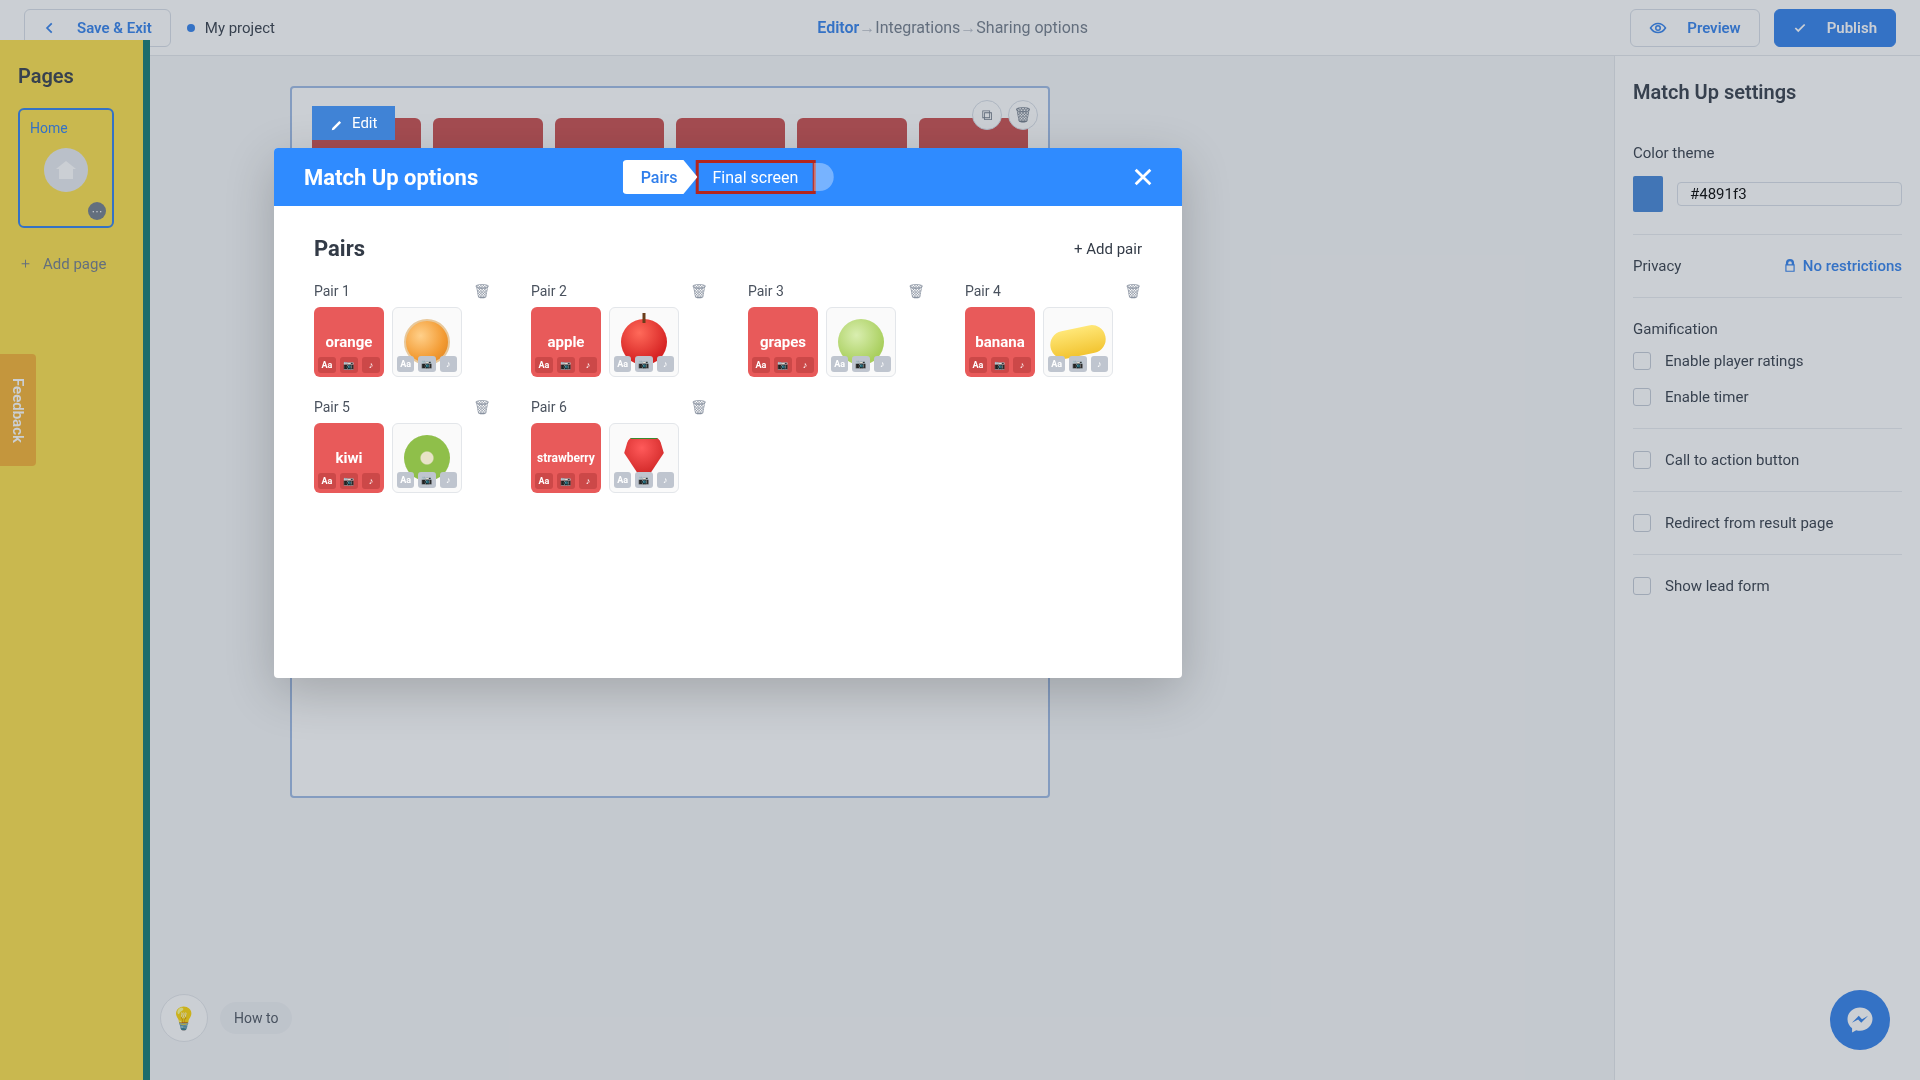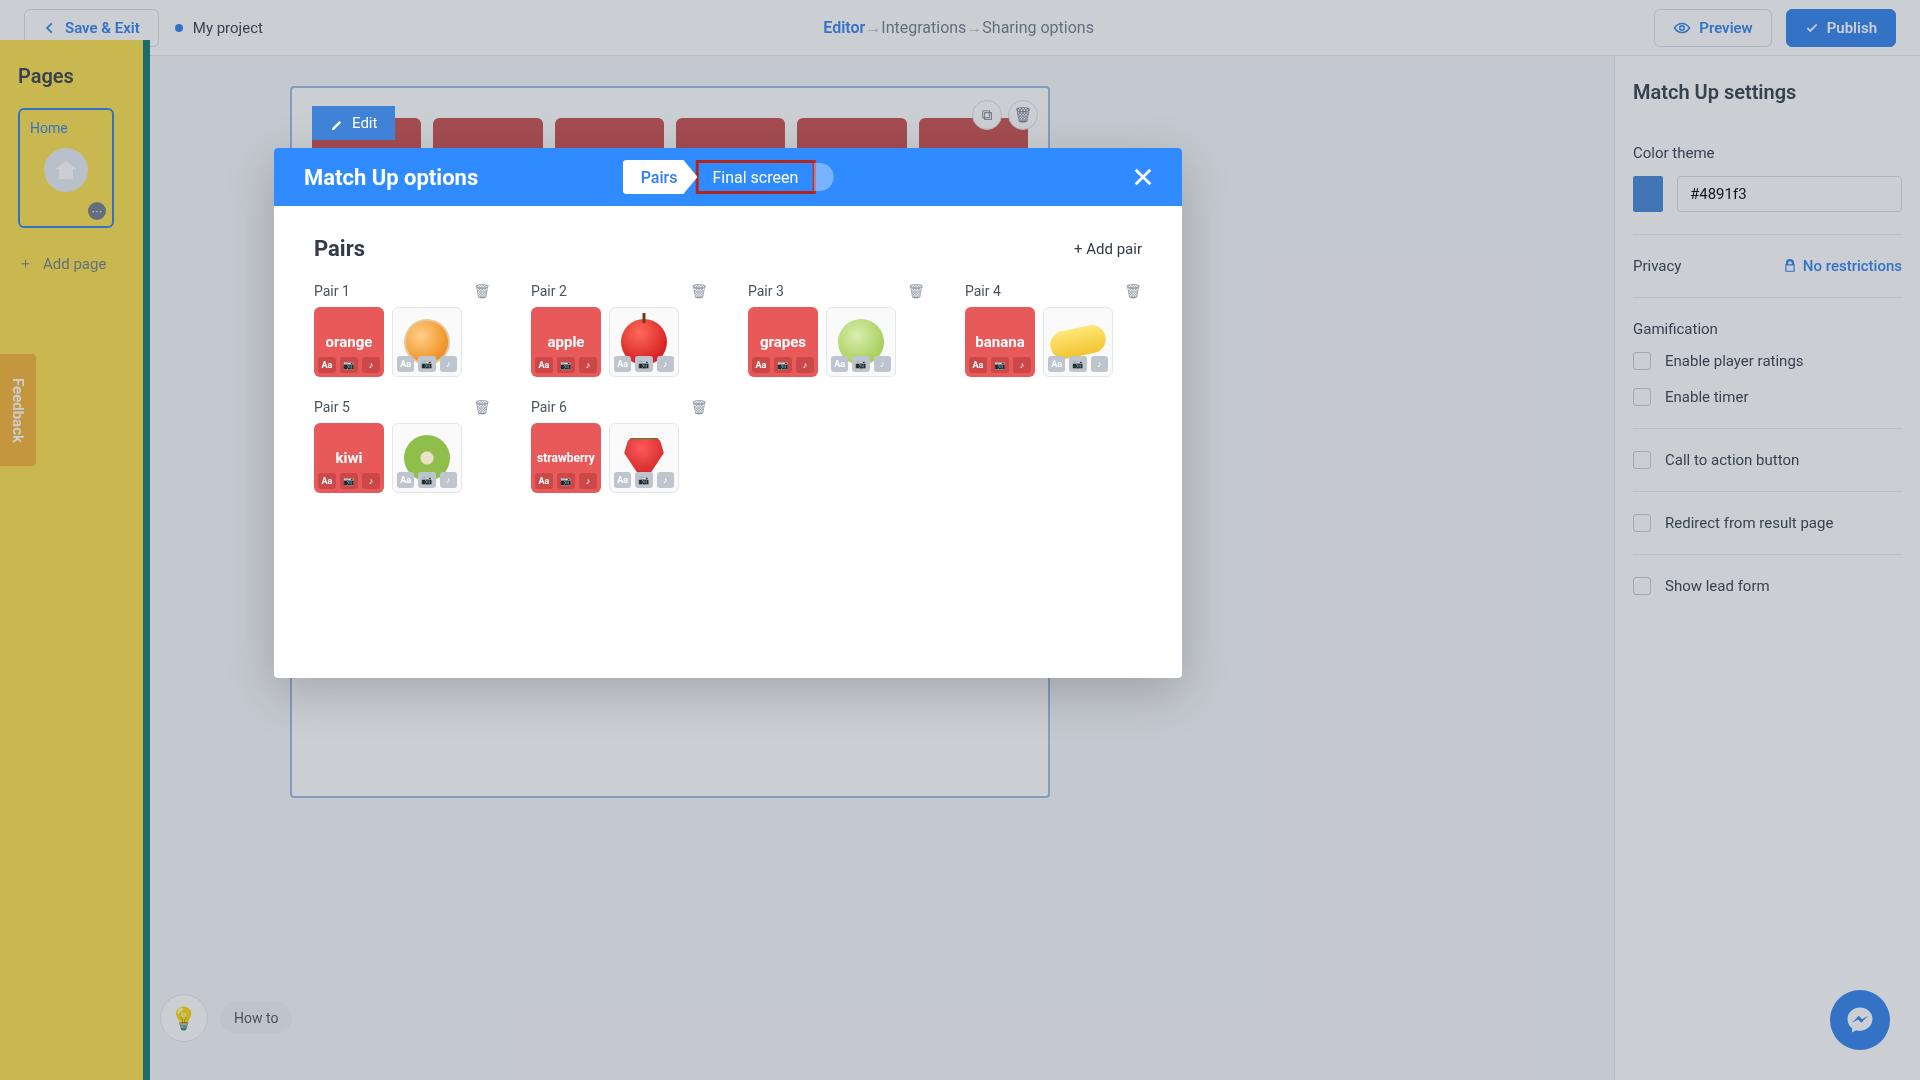--- a/index.html
+++ b/index.html
@@ -1,20 +1,20 @@
 <!DOCTYPE html>
 <html><head>
 <meta charset="utf-8">
 <style>
 * { box-sizing: border-box; margin: 0; padding: 0; font-family: -apple-system, BlinkMacSystemFont, 'Segoe UI', Roboto, Arial, sans-serif; }
 body { width: 1920px; height: 1080px; overflow: hidden; background: #f6f7f9; position: relative; }
 
 
 .topbar { height: 56px; background: #fff; border-bottom: 1px solid #e3e6ea; display: flex; align-items: center; padding: 0 24px; gap: 16px; }
-.btn { display: inline-flex; align-items: center; gap: 8px; border: 1px solid #d7dde6; border-radius: 6px; padding: 9px 18px; font-size: 15px; font-weight: 600; cursor: pointer; background: #fff; }
+.btn { display: inline-flex; align-items: center; gap: 20px; border: 1px solid #d7dde6; border-radius: 6px; padding: 9px 18px; font-size: 15px; font-weight: 600; cursor: pointer; background: #fff; }
 .btn-primary { background: #2f7eeb; color: #fff; border-color: #2f7eeb; }
 .save-exit { color: #2f7eeb; }
 .proj { display: flex; align-items: center; gap: 10px; color: #333b47; font-size: 15px; }
 .proj .dot { width: 8px; height: 8px; border-radius: 50%; background: #2f7eeb; }
 .breadcrumbs { flex: 1; display: flex; justify-content: center; align-items: center; color: #707a88; font-size: 16px; }
 .breadcrumbs .active { color: #2f7eeb; font-weight: 600; }
 .breadcrumbs .arrow { color: #b6bcc6; }
 .topbar-right { display: flex; gap: 14px; }
 .preview-btn { color: #2f7eeb; }
 .checkmark { width: 14px; height: 14px; }
@@ -27,21 +27,21 @@
 .page-thumb .circle { width: 44px; height: 44px; border-radius: 50%; background: #e8ebf0; margin: 12px auto 0; display:flex; align-items:center; justify-content:center; }
 .page-thumb .circle .house { width:20px; height:18px; background:#fff; clip-path: polygon(50% 0, 100% 45%, 85% 45%, 85% 100%, 15% 100%, 15% 45%, 0 45%); }
 .page-thumb .more { position: absolute; right: 6px; bottom: 6px; width: 18px; height: 18px; border-radius: 50%; background: #707a88; color: #fff; font-size: 11px; display:flex; align-items:center; justify-content:center; }
 .add-page { display: flex; align-items: center; gap: 10px; color: #707a88; font-size: 15px; margin-top: 26px; cursor: pointer; }
 
 
 .settings { position: absolute; right: 0; top: 56px; bottom: 0; width: 306px; background: #fff; border-left: 1px solid #e3e6ea; padding: 24px 18px; }
 .settings h2 { font-size: 20px; font-weight: 600; color: #333b47; margin-bottom: 40px; }
 .settings .row { display: flex; align-items: center; gap: 14px; margin-bottom: 18px; color: #333b47; font-size: 15px; }
 .swatch { width: 36px; height: 36px; background: #4083d6; border-radius: 2px; }
-.hex-input { flex:1; height: 36px; border: 1px solid #d7dde6; border-radius: 4px; padding: 8px 12px; font-size: 15px; }
+.hex-input { flex:1; height: 24px; border: 1px solid #d7dde6; border-radius: 4px; padding: 8px 12px; font-size: 15px; }
 .settings .label { color: #333b47; font-size: 15px; margin-bottom: 14px; }
 .settings hr { border:none; border-top:1px solid #e8ebef; margin: 22px 0; }
 .privacy-row { display:flex; justify-content:space-between; align-items:center; color:#333b47; font-size:15px; }
 .privacy-row .lock { color:#2f7eeb; font-weight:500; display:flex; align-items:center; gap:6px; }
 .chk { width: 18px; height: 18px; border: 1px solid #c3c9d4; border-radius: 3px; flex-shrink:0; }
 
 
 .canvas { position:absolute; left:290px; top:86px; width:760px; height:712px; border:2px solid #9db9e3; border-radius:4px; background:#fff; padding:20px; }
 .canvas .edit-badge { position:absolute; left:20px; top:18px; background:#4083d6; color:#fff; padding:8px 18px; border-radius:0; font-size:15px; display:flex; align-items:flex-end; gap:8px; z-index:2;}
 .canvas .tile-row { display:flex; gap:12px; margin-top:10px; }

